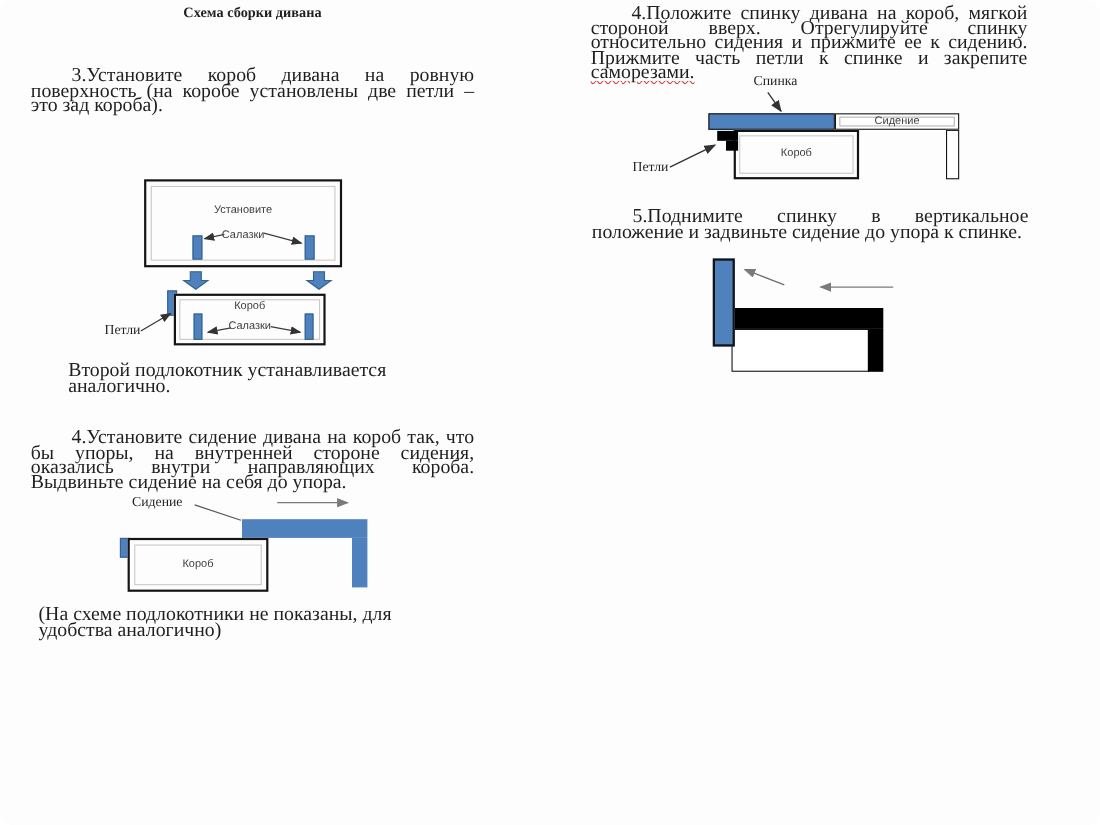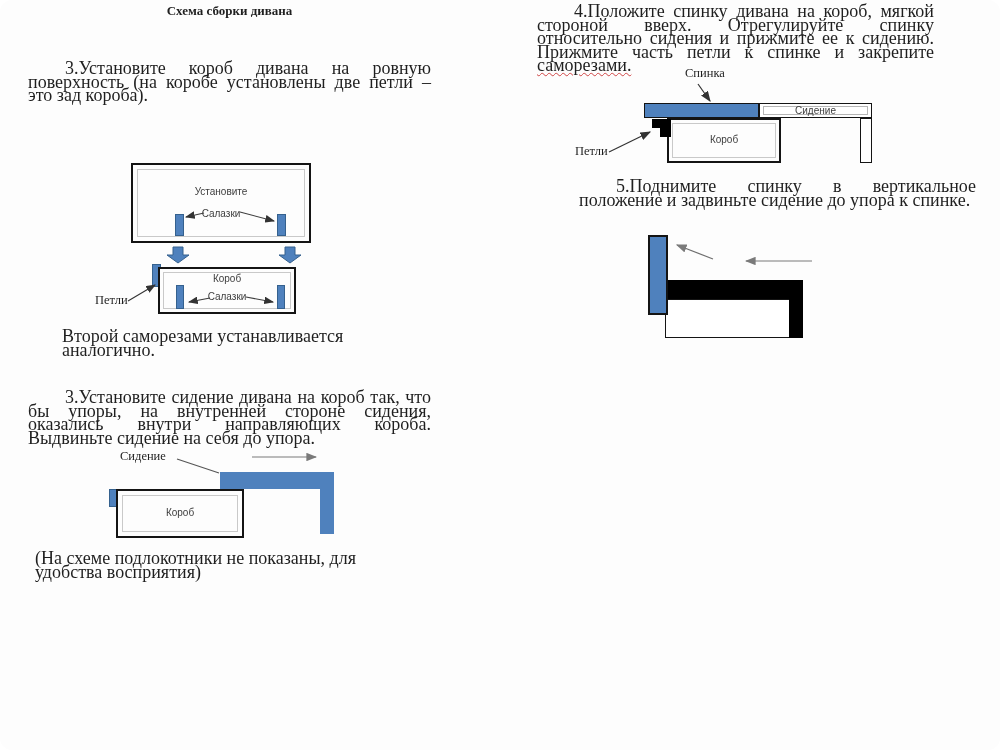--- a/index.html
+++ b/index.html
@@ -39,50 +39,50 @@
 
   <div class="bluerect" style="left:152px;top:264px;width:9px;height:23px;"></div>
   <div class="box" style="left:158px;top:267px;width:138px;height:47px;"></div>
   <div class="inner" style="left:163px;top:272px;width:128px;height:37px;"></div>
   <div class="dlabel" style="left:158px;top:273px;width:138px;">Короб</div>
   <div class="dlabel" style="left:158px;top:291px;width:138px;">Салазки</div>
   <div class="bluerect" style="left:176px;top:285px;width:8px;height:24px;"></div>
   <div class="bluerect" style="left:277px;top:285px;width:8px;height:24px;"></div>
   <div class="slabel" style="left:95px;top:293px;">Петли</div>
 
-  <p class="txt" style="left:62px;top:330px;width:369px;">Второй саморезами устанавливается аналогично.</p>
+  <p class="txt" style="left:62px;top:330px;width:369px;">Второй подлокотник устанавливается аналогично.</p>
 
-  <p class="txt just" style="left:28px;top:391px;width:403px;">3.Установите сидение дивана на короб так, что бы упоры, на внутренней стороне сидения, оказались внутри  направляющих короба. Выдвиньте сидение на себя до упора.</p>
+  <p class="txt just" style="left:28px;top:391px;width:403px;">4.Установите сидение дивана на короб так, что бы упоры, на внутренней стороне сидения, оказались внутри  направляющих короба. Выдвиньте сидение на себя до упора.</p>
 
   <div class="slabel" style="left:120px;top:449px;">Сидение</div>
   <div class="blueflat" style="left:220px;top:472px;width:114px;height:17px;"></div>
   <div class="blueflat" style="left:320px;top:489px;width:14px;height:45px;"></div>
   <div class="bluerect" style="left:109px;top:489px;width:9px;height:18px;"></div>
   <div class="box" style="left:116px;top:489px;width:128px;height:49px;"></div>
   <div class="inner" style="left:122px;top:495px;width:116px;height:37px;"></div>
   <div class="dlabel" style="left:116px;top:507px;width:128px;">Короб</div>
 
-  <p class="txt" style="left:35px;top:552px;width:380px;">(На схеме подлокотники не показаны, для удобства восприятия)</p>
+  <p class="txt" style="left:35px;top:552px;width:380px;">(На схеме подлокотники не показаны, для удобства аналогично)</p>
 
   <p class="txt just" style="left:537px;top:5px;width:397px;"><span>4.Положите спинку дивана на короб, мягкой стороной вверх. Отрегулируйте спинку относительно сидения и прижмите ее к сидению. Прижмите часть петли к спинке и закрепите </span><span class="misspell">саморезами.</span></p>
 
   <div class="slabel" style="left:670px;top:66px;margin-left:15px;">Спинка</div>
   <div class="bluerect" style="left:644px;top:103px;width:115px;height:15px;border:1.5px solid #141414;"></div>
   <div class="whiterect" style="left:759px;top:103px;width:113px;height:15px;"></div>
   <div class="inner" style="left:763px;top:106px;width:105px;height:9px;border-color:#b5b5b5;"></div>
   <div class="dlabel" style="left:759px;top:105px;width:113px;">Сидение</div>
   <div class="box" style="left:667px;top:118px;width:114px;height:45px;border-width:2px;"></div>
   <div class="inner" style="left:672px;top:123px;width:104px;height:35px;"></div>
   <div class="dlabel" style="left:667px;top:134px;width:114px;">Короб</div>
   <div class="blackrect" style="left:652px;top:119px;width:19px;height:9px;"></div>
   <div class="blackrect" style="left:660px;top:128px;width:11px;height:9px;"></div>
   <div class="whiterect" style="left:860px;top:118px;width:12px;height:45px;"></div>
   <div class="slabel" style="left:575px;top:144px;">Петли</div>
 
-  <p class="txt just" style="left:538px;top:180px;width:397px;margin-left:41px;">5.Поднимите спинку в вертикальное положение и задвиньте сидение до упора к спинке.</p>
+  <p class="txt just" style="left:538px;top:190px;width:397px;">5.Поднимите спинку в вертикальное положение и задвиньте сидение до упора к спинке.</p>
 
   <div class="whiterect" style="left:665px;top:299px;width:125px;height:39px;"></div>
   <div class="blackrect" style="left:668px;top:280px;width:135px;height:19px;"></div>
   <div class="blackrect" style="left:789px;top:299px;width:14px;height:39px;"></div>
   <div class="bluerect" style="left:648px;top:235px;width:20px;height:80px;border:2px solid #141414;"></div>
 
   <svg class="overlay" width="1000" height="750" viewBox="0 0 1000 750">
     <defs>
       <marker id="mB" markerWidth="9" markerHeight="7" refX="8" refY="3.5" orient="auto">
         <path d="M0,0 L9,3.5 L0,7 z" fill="#333333"></path>

